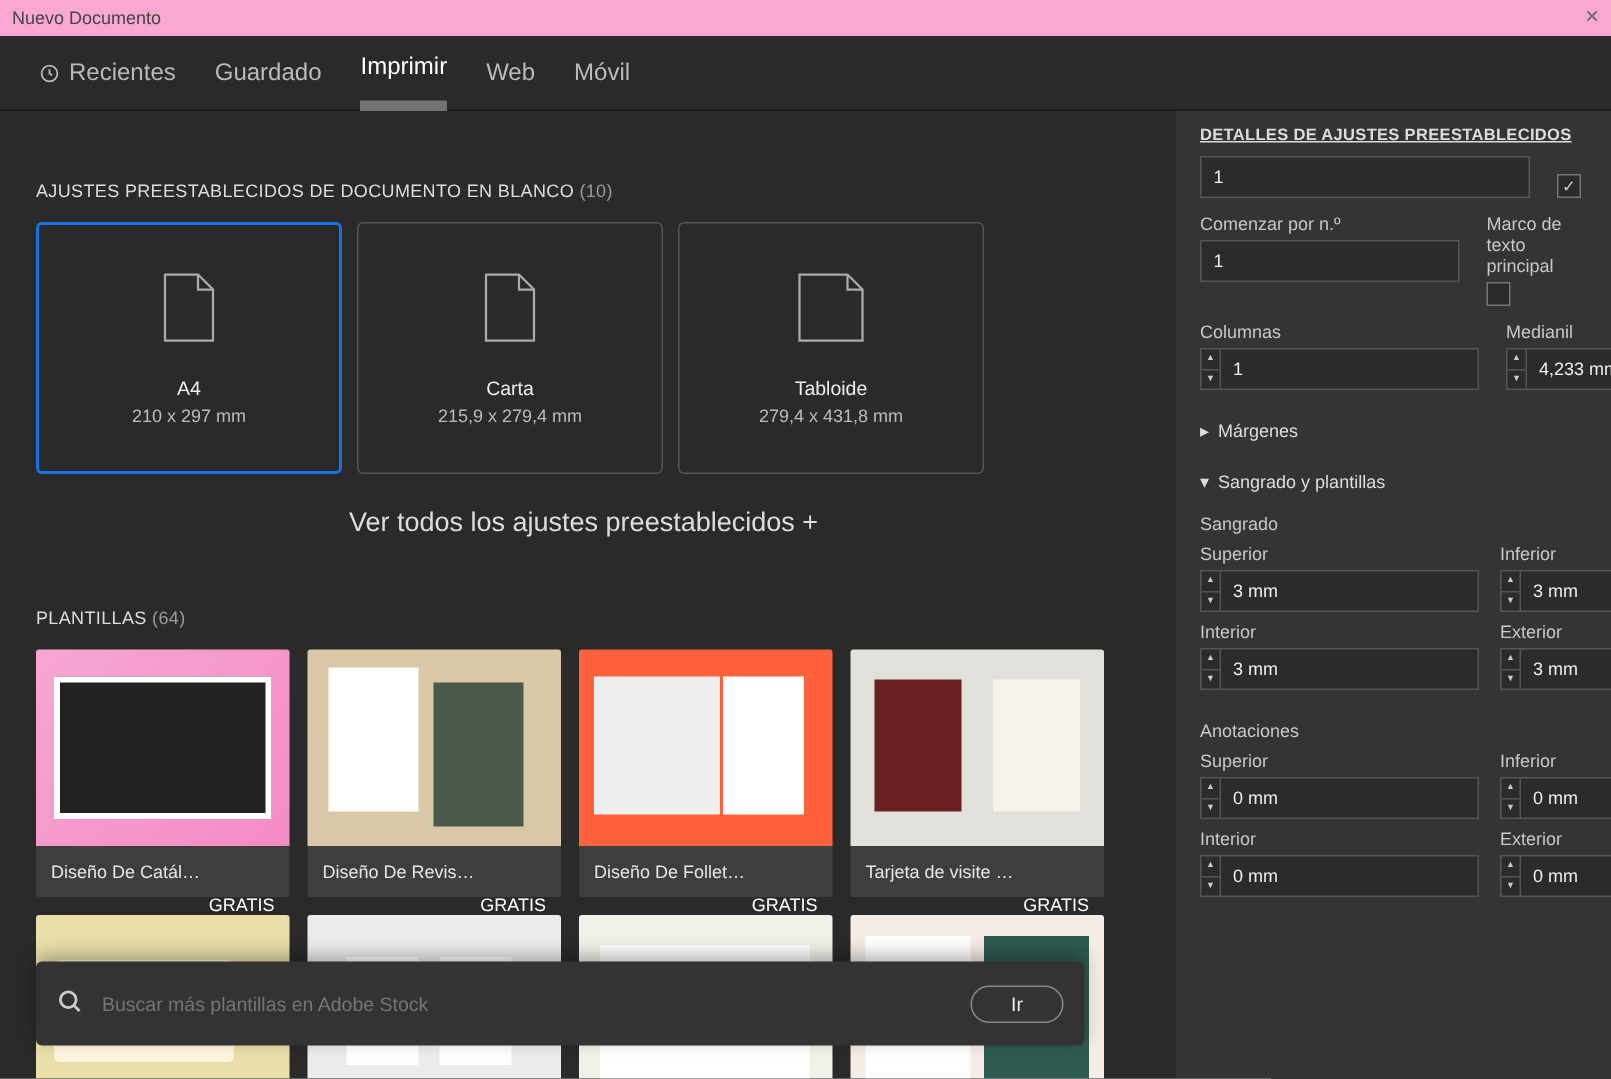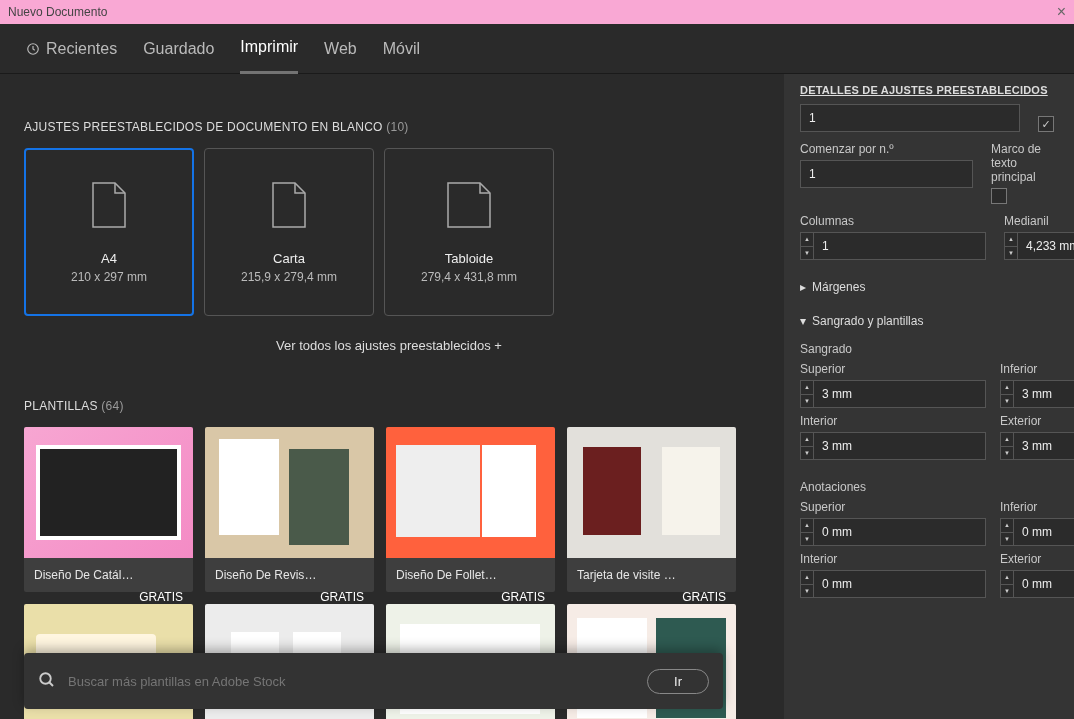--- a/index.html
+++ b/index.html
@@ -2,41 +2,41 @@
 <html><head>
 <meta charset="utf-8">
 <style>
 * { margin:0; padding:0; box-sizing:border-box; font-family:-apple-system,"Segoe UI",Helvetica,Arial,sans-serif; }
 body { width:1074px; height:719px; background:#fff; overflow:hidden; color:#ccc; font-size:13px; }
 .titlebar { height:24px; background:#f9a8d4; display:flex; align-items:center; padding:0 8px; color:#444; font-size:12px; justify-content:space-between; }
 .close-x { font-size:16px; color:#666; cursor:pointer; }
 .app { background:#2a2a2a; height:695px; display:flex; flex-direction:column; }
 .tabs { display:flex; align-items:center; gap:26px; padding:0 26px; height:50px; background:#2a2a2a; border-bottom:1px solid #1a1a1a; }
 .tab { color:#bababa; font-size:16px; cursor:pointer; height:50px; display:flex; align-items:center; }
-.tab.active { color:#fff; border-bottom:3px solid #737373; }
+.tab.active { color:#fff; border-bottom:7px solid #737373; }
 .tab .ico { margin-right:6px; display:inline-flex; }
 .body { display:flex; flex:1; min-height:0; }
 .left { flex:1; padding:18px 0 0 24px; display:flex; flex-direction:column; overflow:hidden; position:relative; background:#2a2a2a; }
 .right { width:290px; background:#343434; padding:10px 16px 0 16px; display:flex; flex-direction:column; overflow:hidden; }
 .section-h { font-size:12px; letter-spacing:.02em; color:#ddd; margin-bottom:14px;margin-top:28px; }
 .section-h .count { color:#9a9a9a; }
 .presets { display:flex; gap:0; }
-.preset { width:170px; height:168px; border:1px solid #555; border-radius:4px; display:flex; flex-direction:column; align-items:center; justify-content:center; cursor:pointer; margin-right:10px; }
+.preset { width:204px; height:168px; border:1px solid #555; border-radius:4px; display:flex; flex-direction:column; align-items:center; justify-content:center; cursor:pointer; margin-right:10px; }
 .preset.sel { border:2px solid #1473e6; }
 .preset svg { margin-bottom:22px; }
 .preset .pname { color:#eee; font-size:13px; margin-bottom:4px; }
 .preset .pdim  { color:#bbb; font-size:12px; }
-.viewall { text-align:center; color:#ddd; font-size:13px; margin:22px 0 18px 0; cursor:pointer; width:730px; }
+.viewall { text-align:center; color:#ddd; font-size:18px; margin:22px 0 18px 0; cursor:pointer; width:730px; }
 .templates { display:flex; flex-wrap:wrap; gap:12px; width:740px; }
 .tcard { width:169px; }
 .thumb { width:169px; height:131px; background:#888; border-radius:2px 2px 0 0; display:flex; align-items:center; justify-content:center; overflow:hidden; }
 .tfoot { background:#3e3e3e; height:34px; display:flex; align-items:center; justify-content:space-between; padding:0 10px; border-radius:0 0 2px 2px; }
 .tfoot .tl { color:#e6e6e6; font-size:12px; white-space:nowrap; overflow:hidden; text-overflow:ellipsis; max-width:102px; }
 .tfoot .tp { color:#ffffff; font-size:12px;margin-top:44px; }
-.searchbar { position:absolute; bottom:10px; left:24px; width:699px; height:56px; background:#333; border-radius:4px; display:flex; align-items:center; padding:0 14px; gap:12px; box-shadow:0 -4px 12px rgba(0,0,0,.3);}
+.searchbar { position:absolute; bottom:22px; left:24px; width:699px; height:56px; background:#333; border-radius:4px; display:flex; align-items:center; padding:0 14px; gap:12px; box-shadow:0 -4px 12px rgba(0,0,0,.3);}
 .searchbar input { flex:1; background:transparent; border:none; outline:none; color:#ccc; font-size:13px; }
 .gobtn { border:1px solid #888; color:#eee; background:transparent; border-radius:16px; padding:4px 26px; font-size:13px; cursor:pointer; }
 .right h4 { font-size:11px; color:#ddd; letter-spacing:.02em; margin-bottom:8px;text-decoration:underline; }
 .row { display:flex; gap:18px; margin-bottom:10px; }
 .col { flex:1; display:flex; flex-direction:column; gap:4px; }
 .lbl { font-size:12px; color:#c8c8c8; }
 .fld { display:flex; align-items:stretch; }
 .stepper { width:14px; background:#2b2b2b; border:1px solid #555; display:flex; flex-direction:column; }
 .stepper span { flex:1; display:flex; align-items:center; justify-content:center; font-size:6px; color:#ccc; cursor:pointer; }
 .stepper span:first-child { border-bottom:1px solid #555; }

